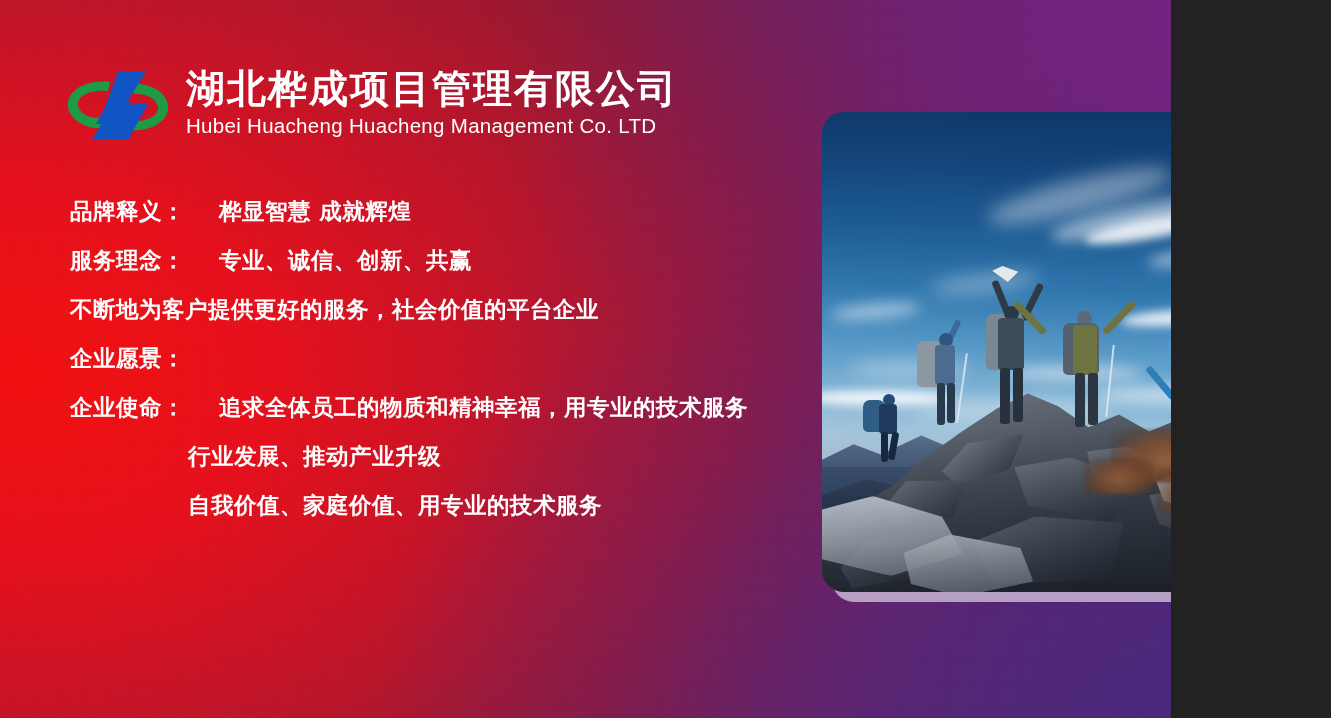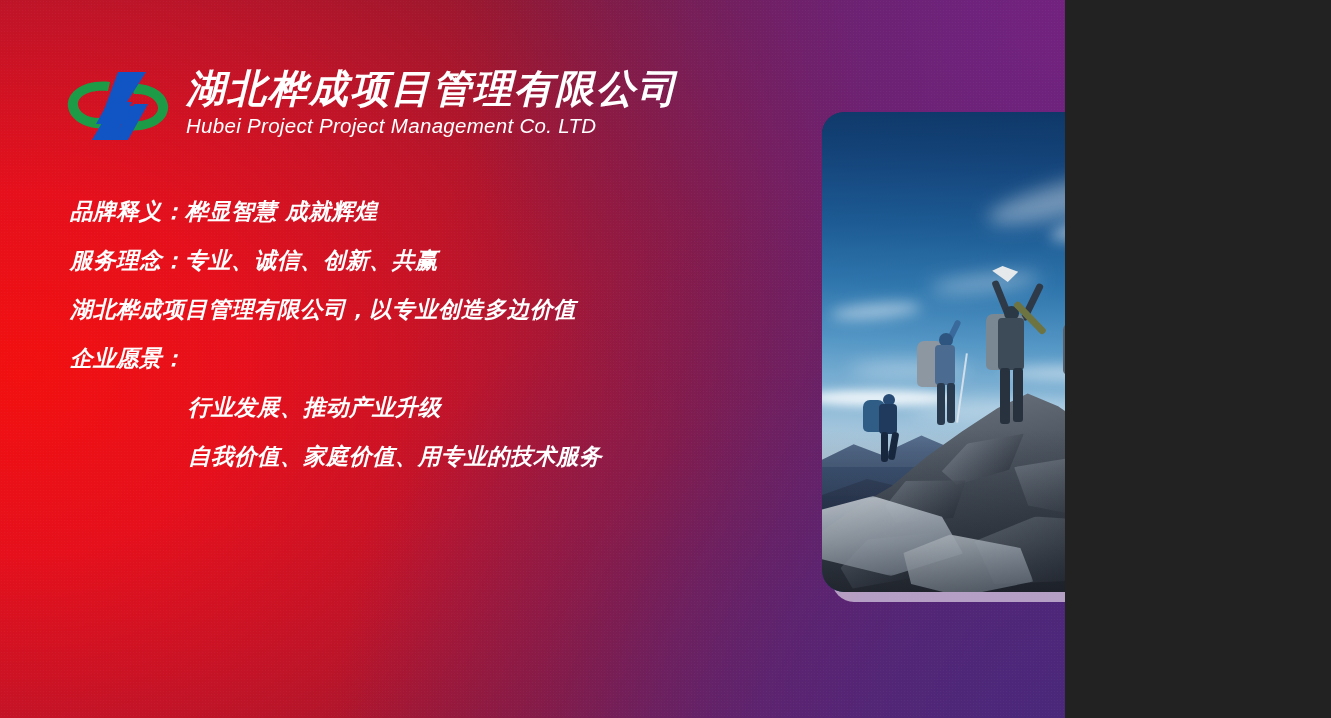--- a/index.html
+++ b/index.html
@@ -2,26 +2,25 @@
 <html><head>
 <meta charset="utf-8">
 <style>
   html, body {
     margin: 0;
     padding: 0;
     background: #222;
   }
   #slide {
     position: relative;
-    width: 1065px;
+    width: 1171px;
     height: 718px;
     overflow: hidden;
     font-family: "Liberation Sans", "DejaVu Sans", sans-serif;
     background: #4c1d95;
-    font-style: italic;
   }
   
   .bg-base {
     position: absolute;
     inset: 0;
     background:
       radial-gradient(125% 150% at 2% 52%, #f21010 0%, #e5101c 17%, #c01428 34%, #97182f 50%, #7a1d3e 62%, #5f2257 76%, #522373 88%, #4a2878 100%);
   }
   .bg-tint {
     position: absolute;
@@ -105,20 +104,21 @@
   .stmt {
     display: flex;
     align-items: flex-end;
     margin-bottom: 3px;
     font-family: "DejaVu Sans", "Liberation Sans", sans-serif;
     font-size: 22.5px;
     font-weight: bold;
     color: #ffffff;
     line-height: 46px;
     white-space: nowrap;
+    gap: 34px;
   }
   .stmt-label {
     flex: 0 0 auto;
     letter-spacing: .5px;
   }
   .stmt-value {
     flex: 0 0 auto;
     letter-spacing: .5px;
   }
   .stmt.cont {
@@ -245,44 +245,48 @@
 
       <path d="M52 36 L 70 36 L 52 74 L 30 74 Z" fill="#1155C4"></path>
 
       <path d="M44 40 L 74 40 L 62 58 L 34 58 Z" fill="#1155C4"></path>
 
       <path d="M72 38 L 86 38 L 66 74 L 50 74 Z" fill="#1155C4"></path>
     </svg>
 
     <div class="logo-text">
       <div class="company-cn">湖北桦成项目管理有限公司</div>
-      <div class="company-en">Hubei Project Project Management Co. LTD</div>
+      <div class="company-en">Hubei Huacheng Huacheng Management Co. LTD</div>
     </div>
   </div>
 
   <div class="statements">
 
     <div class="stmt">
       <span class="stmt-label">品牌释义：</span>
       <span class="stmt-value">桦显智慧  成就辉煌</span>
     </div>
 
     <div class="stmt">
       <span class="stmt-label">服务理念：</span>
       <span class="stmt-value">专业、诚信、创新、共赢</span>
     </div>
 
     <div class="stmt">
-      <span class="stmt-value">湖北桦成项目管理有限公司，以专业创造多边价值</span>
+      <span class="stmt-value">不断地为客户提供更好的服务，社会价值的平台企业</span>
     </div>
 
     <div class="stmt">
       <span class="stmt-label">企业愿景：</span>
     </div>
 
+    <div class="stmt">
+      <span class="stmt-label">企业使命：</span>
+      <span class="stmt-value">追求全体员工的物质和精神幸福，用专业的技术服务</span>
+    </div>
 
     <div class="stmt cont">
       <span class="stmt-value">行业发展、推动产业升级</span>
     </div>
 
 
     <div class="stmt cont">
       <span class="stmt-value">自我价值、家庭价值、用专业的技术服务</span>
     </div>
 

